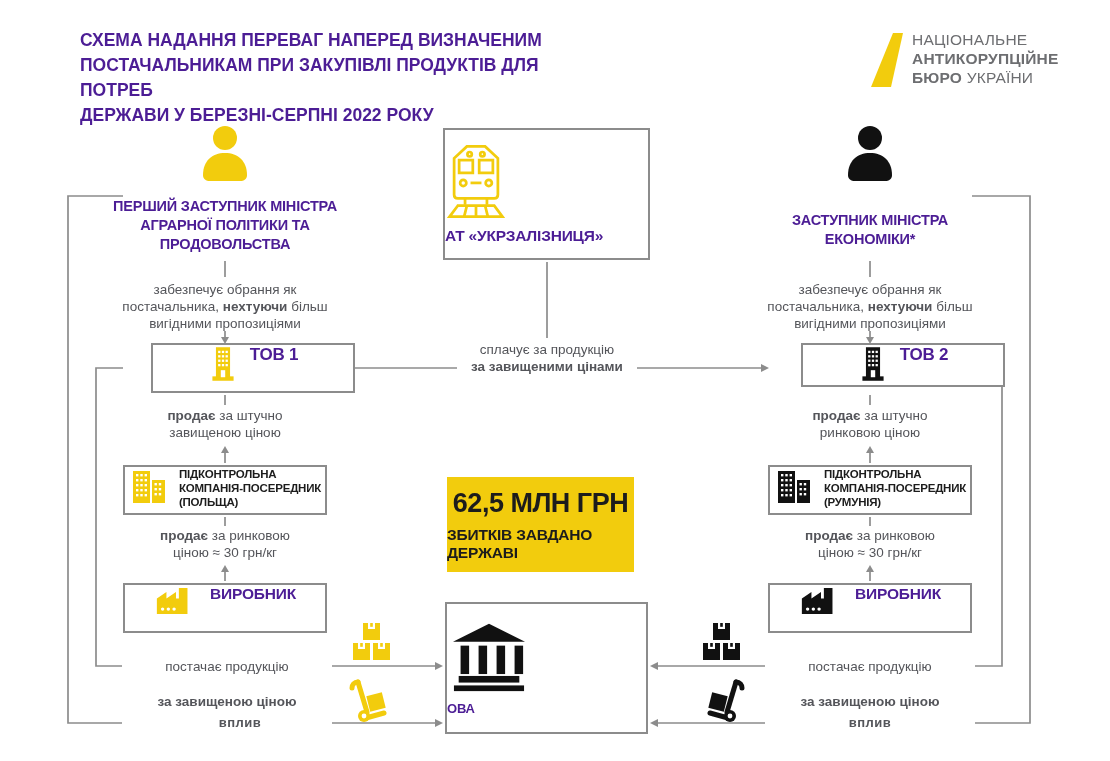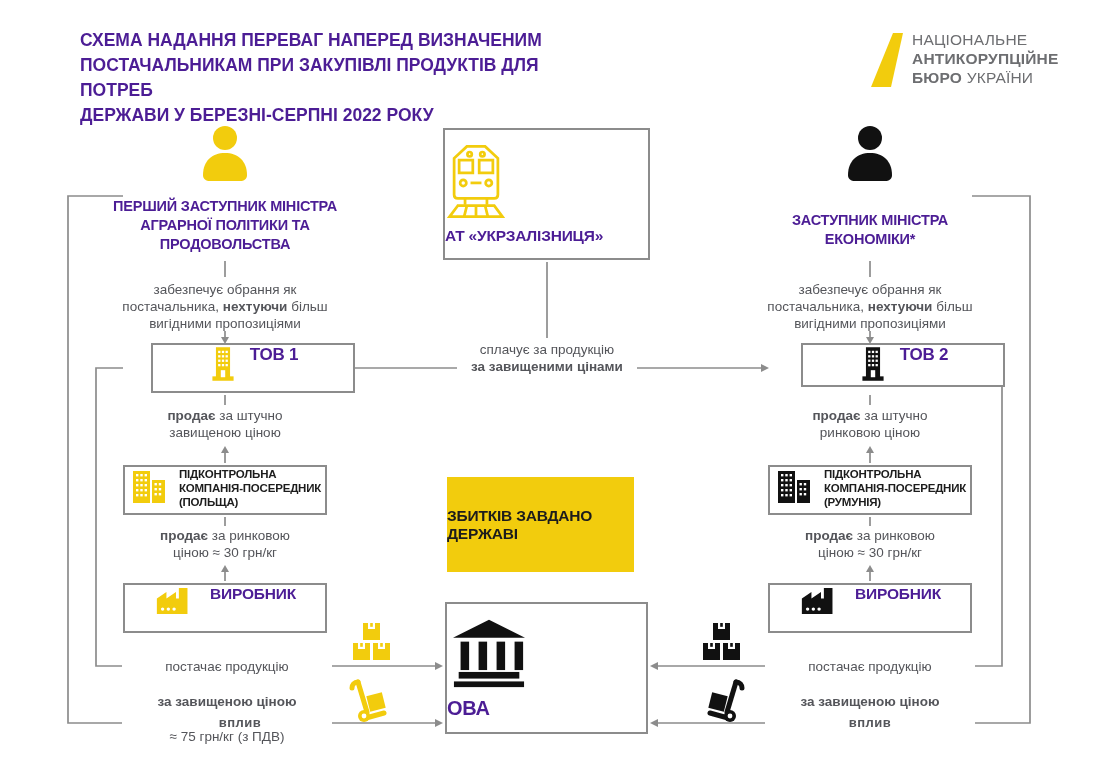--- a/index.html
+++ b/index.html
@@ -185,21 +185,20 @@
           <circle cx="15" cy="25" r="1.8"></circle>
           <circle cx="21" cy="25" r="1.8"></circle>
         </g>
     </svg>
     <div class="hd" style="font-size:15.5px;">ВИРОБНИК</div>
   </div>
 
   <div class="abs supplies gray center pre mask z2" style="left:122px;top:640px;width:210px;">
     <span style="display: block;">постачає продукцію</span>
     <span class="b" style="display: block;">за завищеною ціною</span>
-    <span style="display: block;">≈ 75 грн/кг (з ПДВ)</span>
   </div>
 
   <div class="abs influence gray center mask z2" style="left:205px;top:715px;width:70px;">вплив</div>
 
   <svg class="abs z2" style="left:352px;top:622px;" width="40" height="40" viewBox="0 0 40 40" fill="#F2CC0D">
     <rect x="11" y="1" width="17" height="17"></rect>
       <rect x="1" y="21" width="17" height="17"></rect>
       <rect x="21" y="21" width="17" height="17"></rect>
     <g fill="#fff">
         <rect x="16" y="1" width="7" height="6"></rect>
@@ -239,34 +238,35 @@
     </svg>
     <div class="hd" style="font-size:15.5px;">АТ «УКРЗАЛІЗНИЦЯ»</div>
   </div>
 
   <div class="abs small-txt gray center mask z2" style="left:457px;top:341px;width:180px;">
     <div>сплачує за продукцію</div>
     <div class="b">за завищеними цінами</div>
   </div>
 
   <div class="abs damage z2" style="left:447px;top:477px;width:187px;height:95px;">
+    <div class="damage-amount">62,5 МЛН ГРН</div>
     <div class="damage-caption">ЗБИТКІВ ЗАВДАНО ДЕРЖАВІ</div>
   </div>
 
   <div class="node node-col z2" style="left:445px;top:602px;width:203px;height:132px;gap:8px;">
     <svg width="84" height="72" viewBox="0 0 88 76" fill="#111">
       <polygon points="44,3 6,22 82,22"></polygon>
       <rect x="14" y="26" width="9" height="30"></rect>
         <rect x="33" y="26" width="9" height="30"></rect>
       <rect x="52" y="26" width="9" height="30"></rect>
         <rect x="71" y="26" width="9" height="30"></rect>
       <rect x="12" y="58" width="64" height="7"></rect>
         <rect x="7" y="68" width="74" height="6"></rect>
     </svg>
-    <div class="hd" style="font-size:20px;">ОВА</div>
+    <div class="hd" style="font-size:13px;">ОВА</div>
   </div>
 
   <svg class="abs z2" style="left:842px;top:124px;" width="56" height="62" viewBox="0 0 56 60" fill="#111">
     <circle cx="28" cy="13" r="12"></circle>
     <path d="M28 28 C15 28 6 36 6 50 c0 4 3 6 7 6 h30 c4 0 7 -2 7 -6 C50 36 41 28 28 28 Z"></path>
   </svg>
 
   <div class="abs actor-title hd pre center z2" style="left:750px;top:211px;width:240px;">ЗАСТУПНИК МІНІСТРА
 ЕКОНОМІКИ*</div>
 

